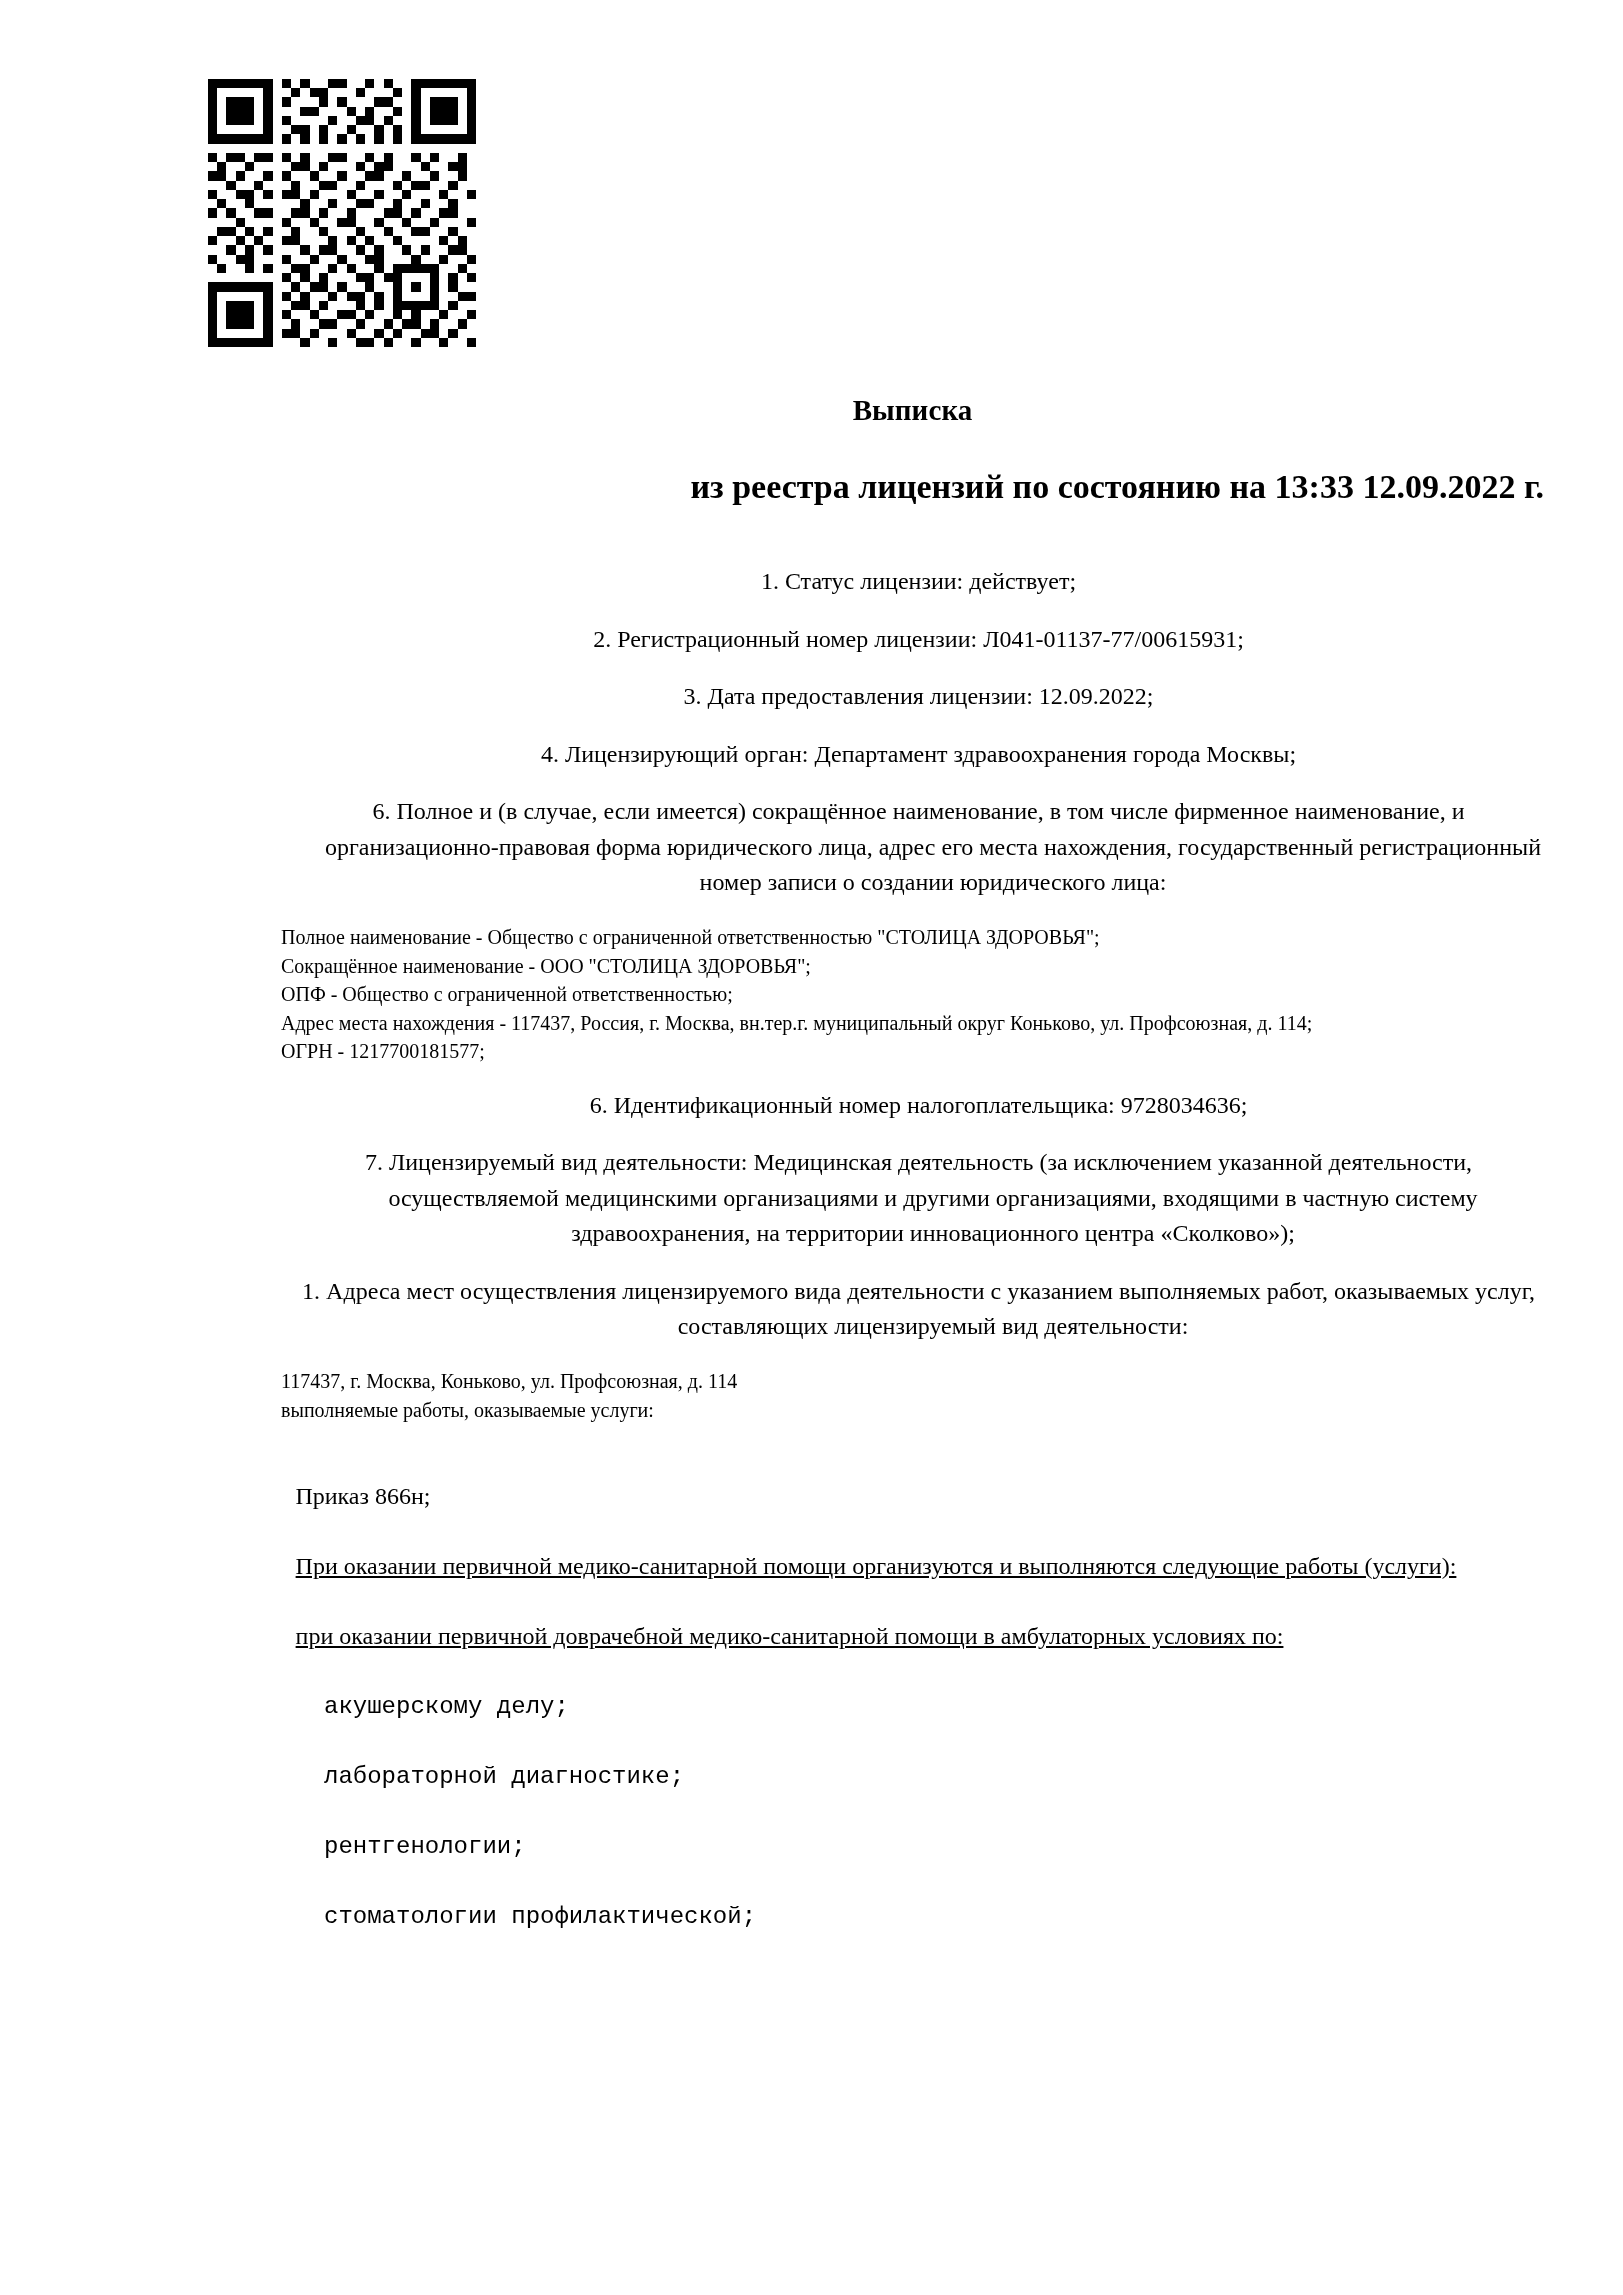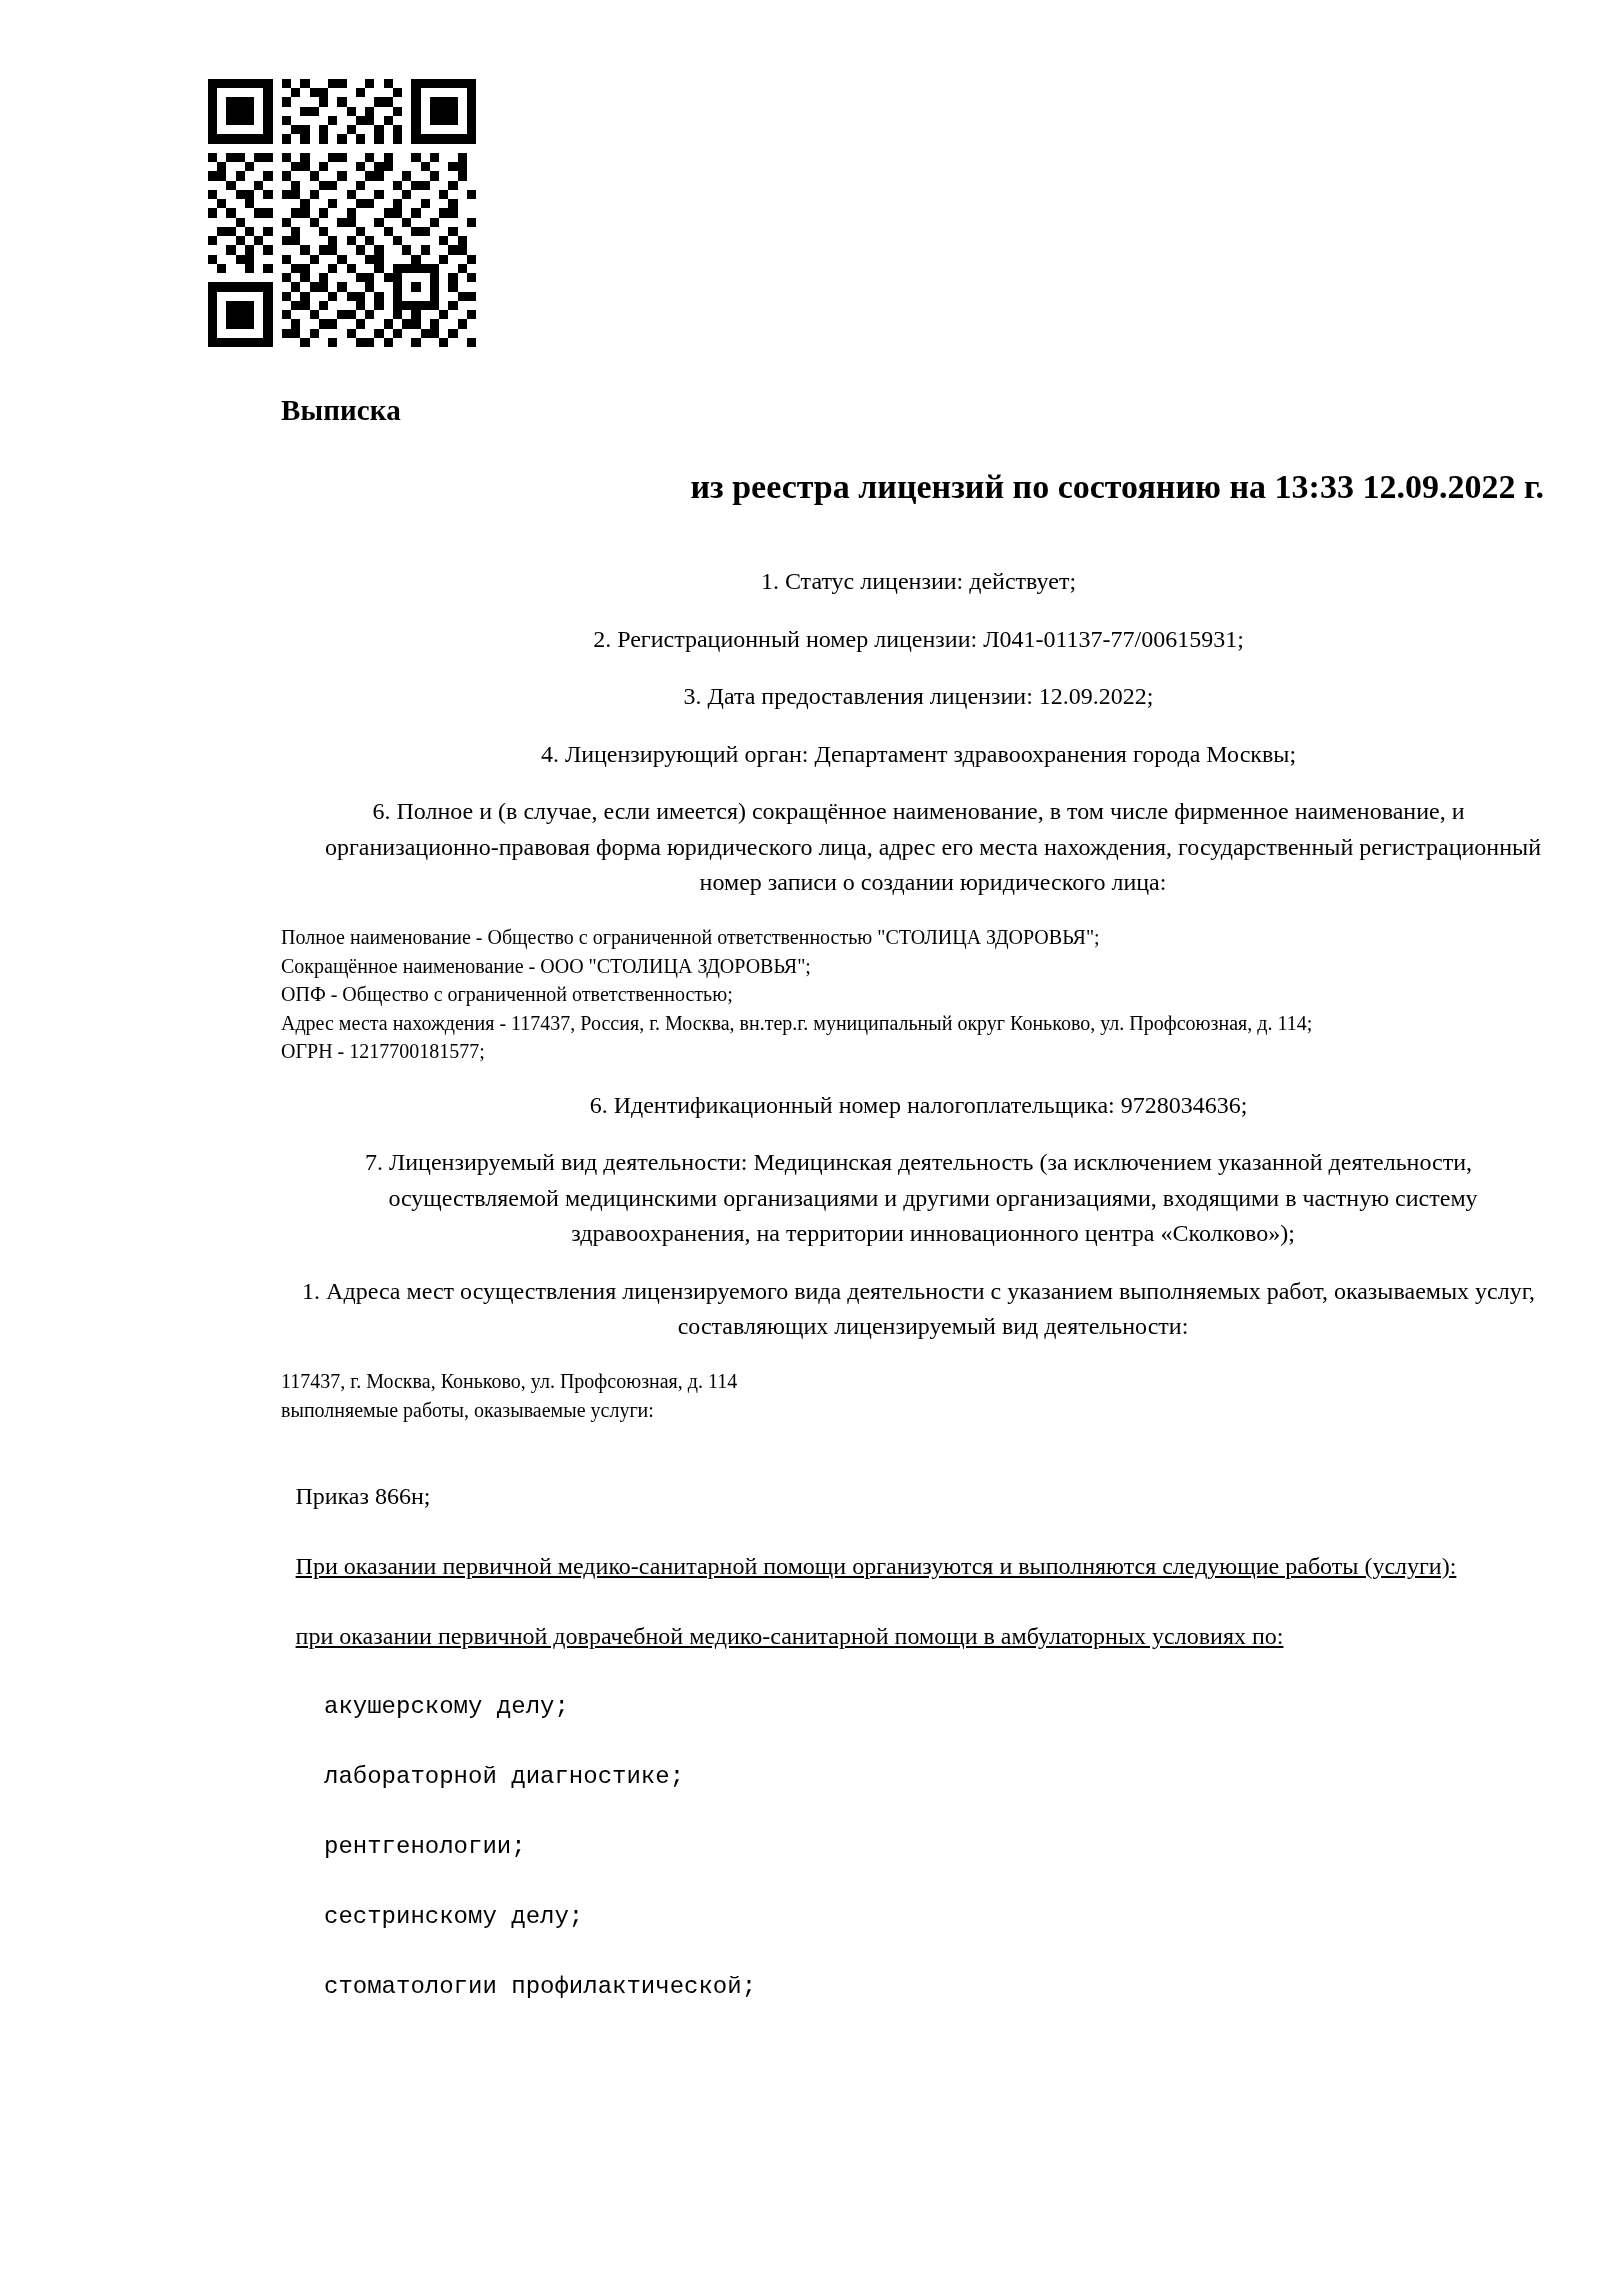--- a/index.html
+++ b/index.html
@@ -27,20 +27,21 @@
   .qr-wrap svg { display: block; }
 
   .content {
     position: absolute;
     left: 281px;
     top: 393px;
     width: 1263px;
   }
 
   .doc-title {
+    text-align: center;
     font-weight: bold;
     font-size: 29px;
     line-height: 1.2;
     margin: 0 0 38px 0;
     letter-spacing: 0.1px;
   }
   .doc-subtitle {
     text-align: right;
     font-weight: bold;
     font-size: 34px;
@@ -373,19 +374,18 @@
     <p class="block tight">117437, г. Москва, Коньково, ул. Профсоюзная, д. 114
 выполняемые работы, оказываемые услуги:</p>
 
     <div class="sub-list">
       <span class="lvl1">Приказ 866н;</span>
       <span class="hang">При оказании первичной медико-санитарной помощи организуются и выполняются следующие работы (услуги):</span>
       <span class="hang">при оказании первичной доврачебной медико-санитарной помощи в амбулаторных условиях по:</span>
       <span class="lvl3">акушерскому делу;</span>
       <span class="lvl3">лабораторной диагностике;</span>
       <span class="lvl3">рентгенологии;</span>
-      <span class="lvl3">сестринскому делу;</span>
       <span class="lvl3">стоматологии профилактической;</span>
     </div>
 
   </div>
 </div>
 
 
 </body></html>

